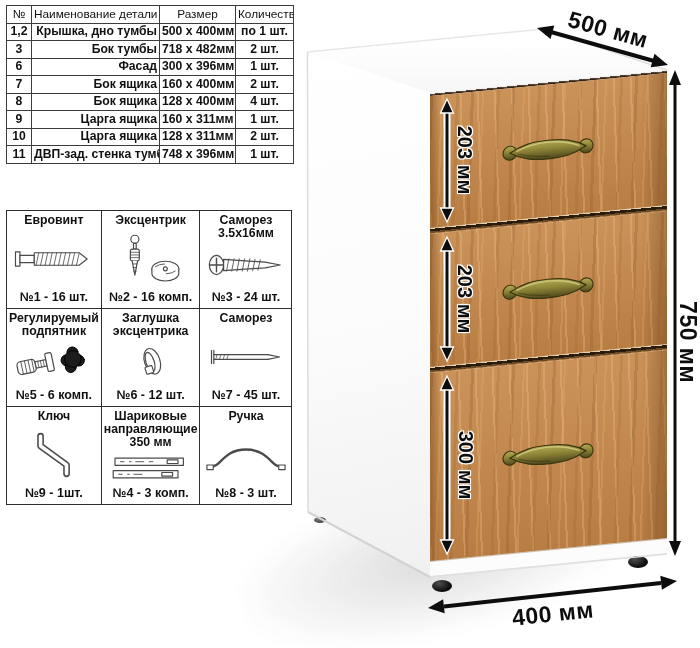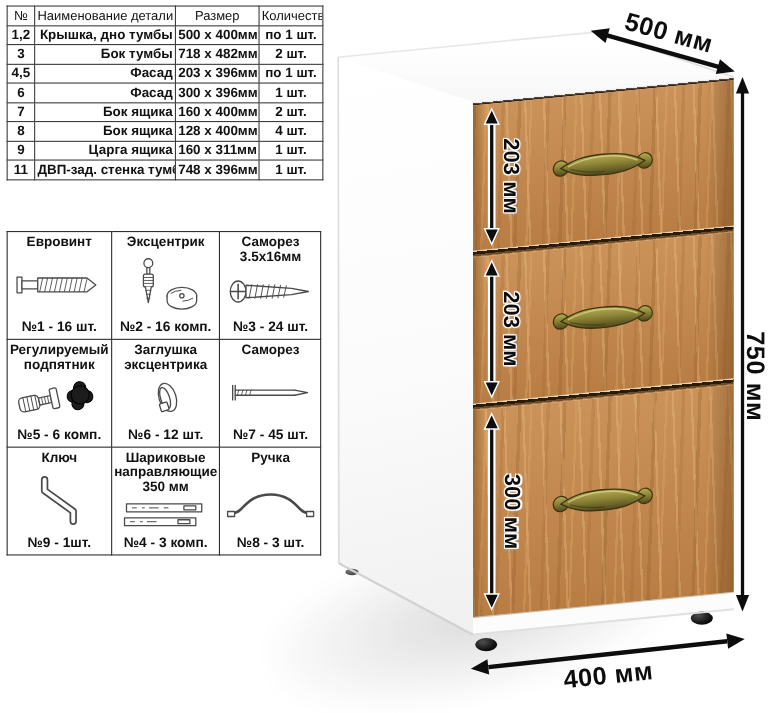--- a/index.html
+++ b/index.html
@@ -88,26 +88,20 @@
     <td class="c2">500 х 400мм</td>
     <td class="c3">по 1 шт.</td>
   </tr>
   <tr>
     <td class="c0">3</td>
     <td class="c1">Бок тумбы</td>
     <td class="c2">718 х 482мм</td>
     <td class="c3">2 шт.</td>
   </tr>
   <tr>
-    <td class="c0">4,5</td>
-    <td class="c1">Фасад</td>
-    <td class="c2">203 х 396мм</td>
-    <td class="c3">по 1 шт.</td>
-  </tr>
-  <tr>
     <td class="c0">6</td>
     <td class="c1">Фасад</td>
     <td class="c2">300 х 396мм</td>
     <td class="c3">1 шт.</td>
   </tr>
   <tr>
     <td class="c0">7</td>
     <td class="c1">Бок ящика</td>
     <td class="c2">160 х 400мм</td>
     <td class="c3">2 шт.</td>
@@ -116,20 +110,26 @@
     <td class="c0">8</td>
     <td class="c1">Бок ящика</td>
     <td class="c2">128 х 400мм</td>
     <td class="c3">4 шт.</td>
   </tr>
   <tr>
     <td class="c0">9</td>
     <td class="c1">Царга ящика</td>
     <td class="c2">160 х 311мм</td>
     <td class="c3">1 шт.</td>
+  </tr>
+  <tr>
+    <td class="c0">10</td>
+    <td class="c1">Царга ящика</td>
+    <td class="c2">128 х 311мм</td>
+    <td class="c3">2 шт.</td>
   </tr>
   <tr>
     <td class="c0">11</td>
     <td class="c1">ДВП-зад. стенка тумбы</td>
     <td class="c2">748 х 396мм</td>
     <td class="c3">1 шт.</td>
   </tr>
 </tbody>
   </table>
 

